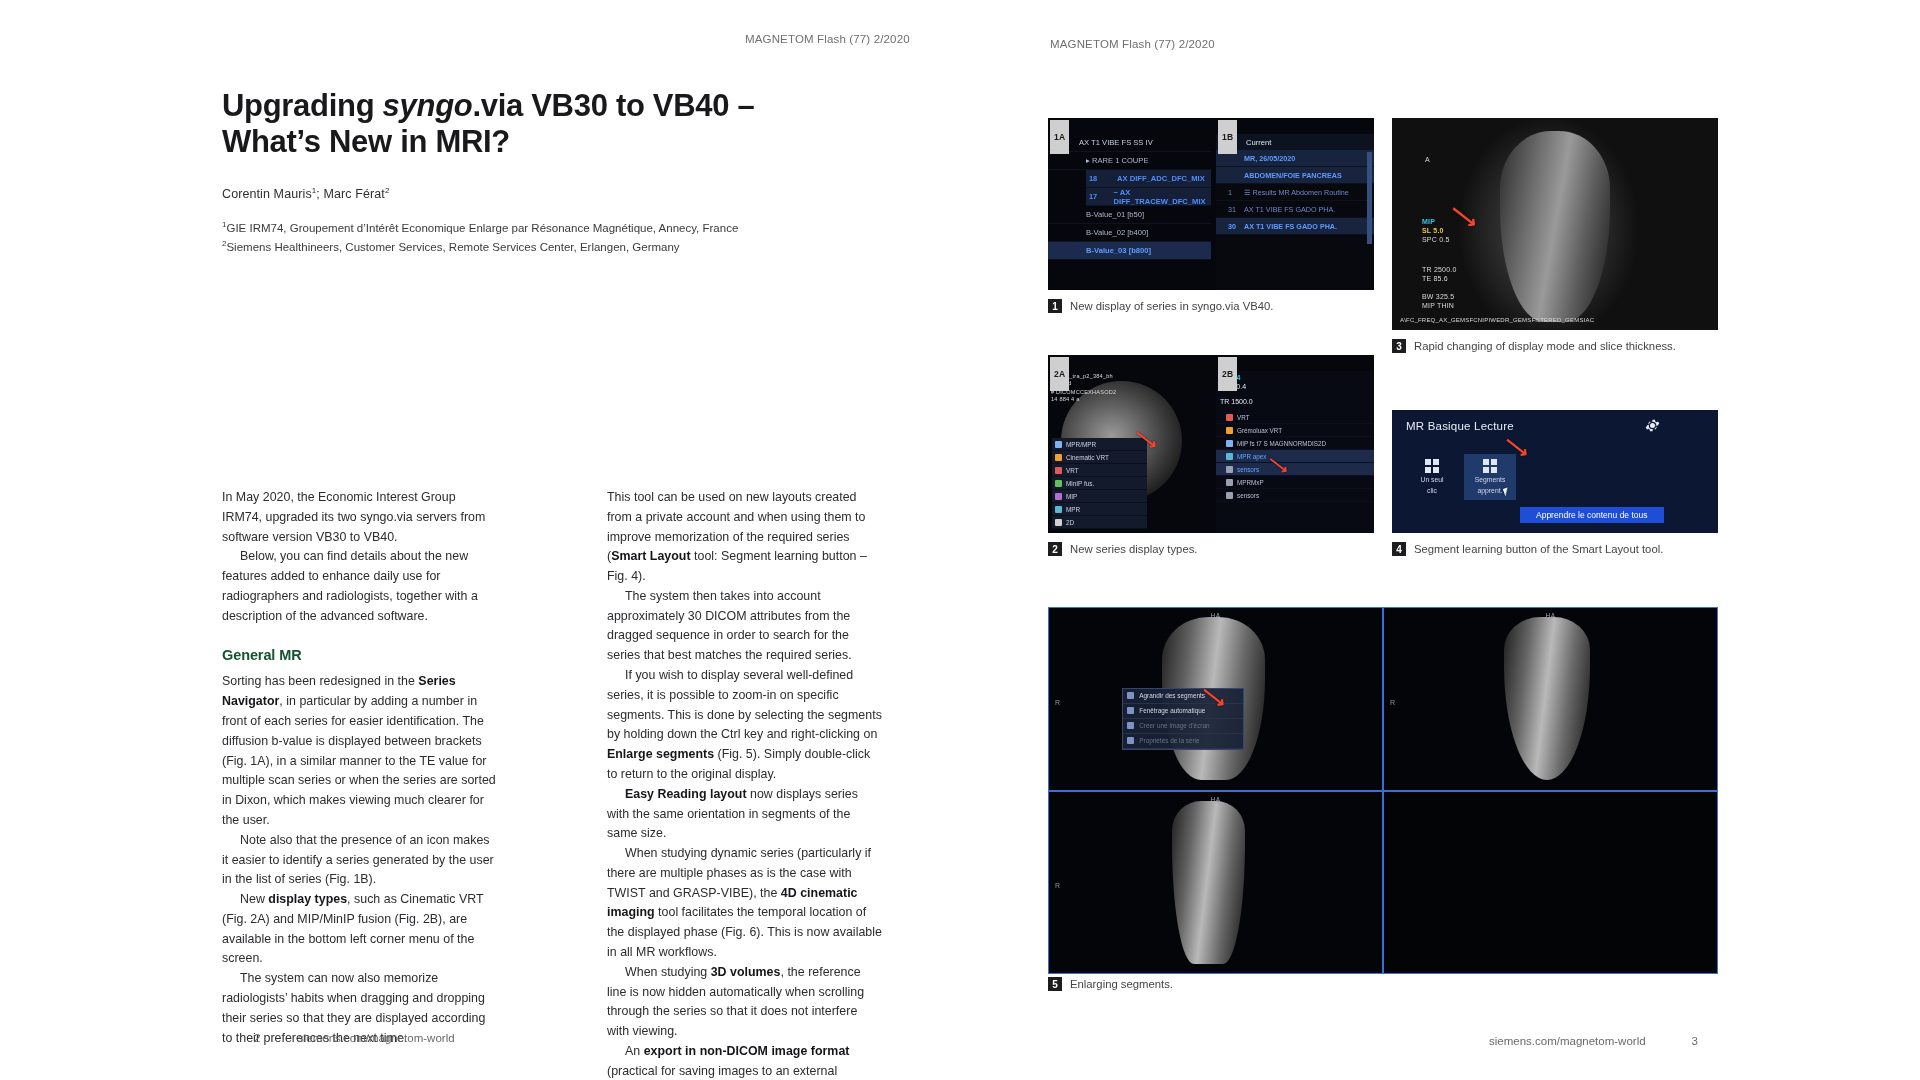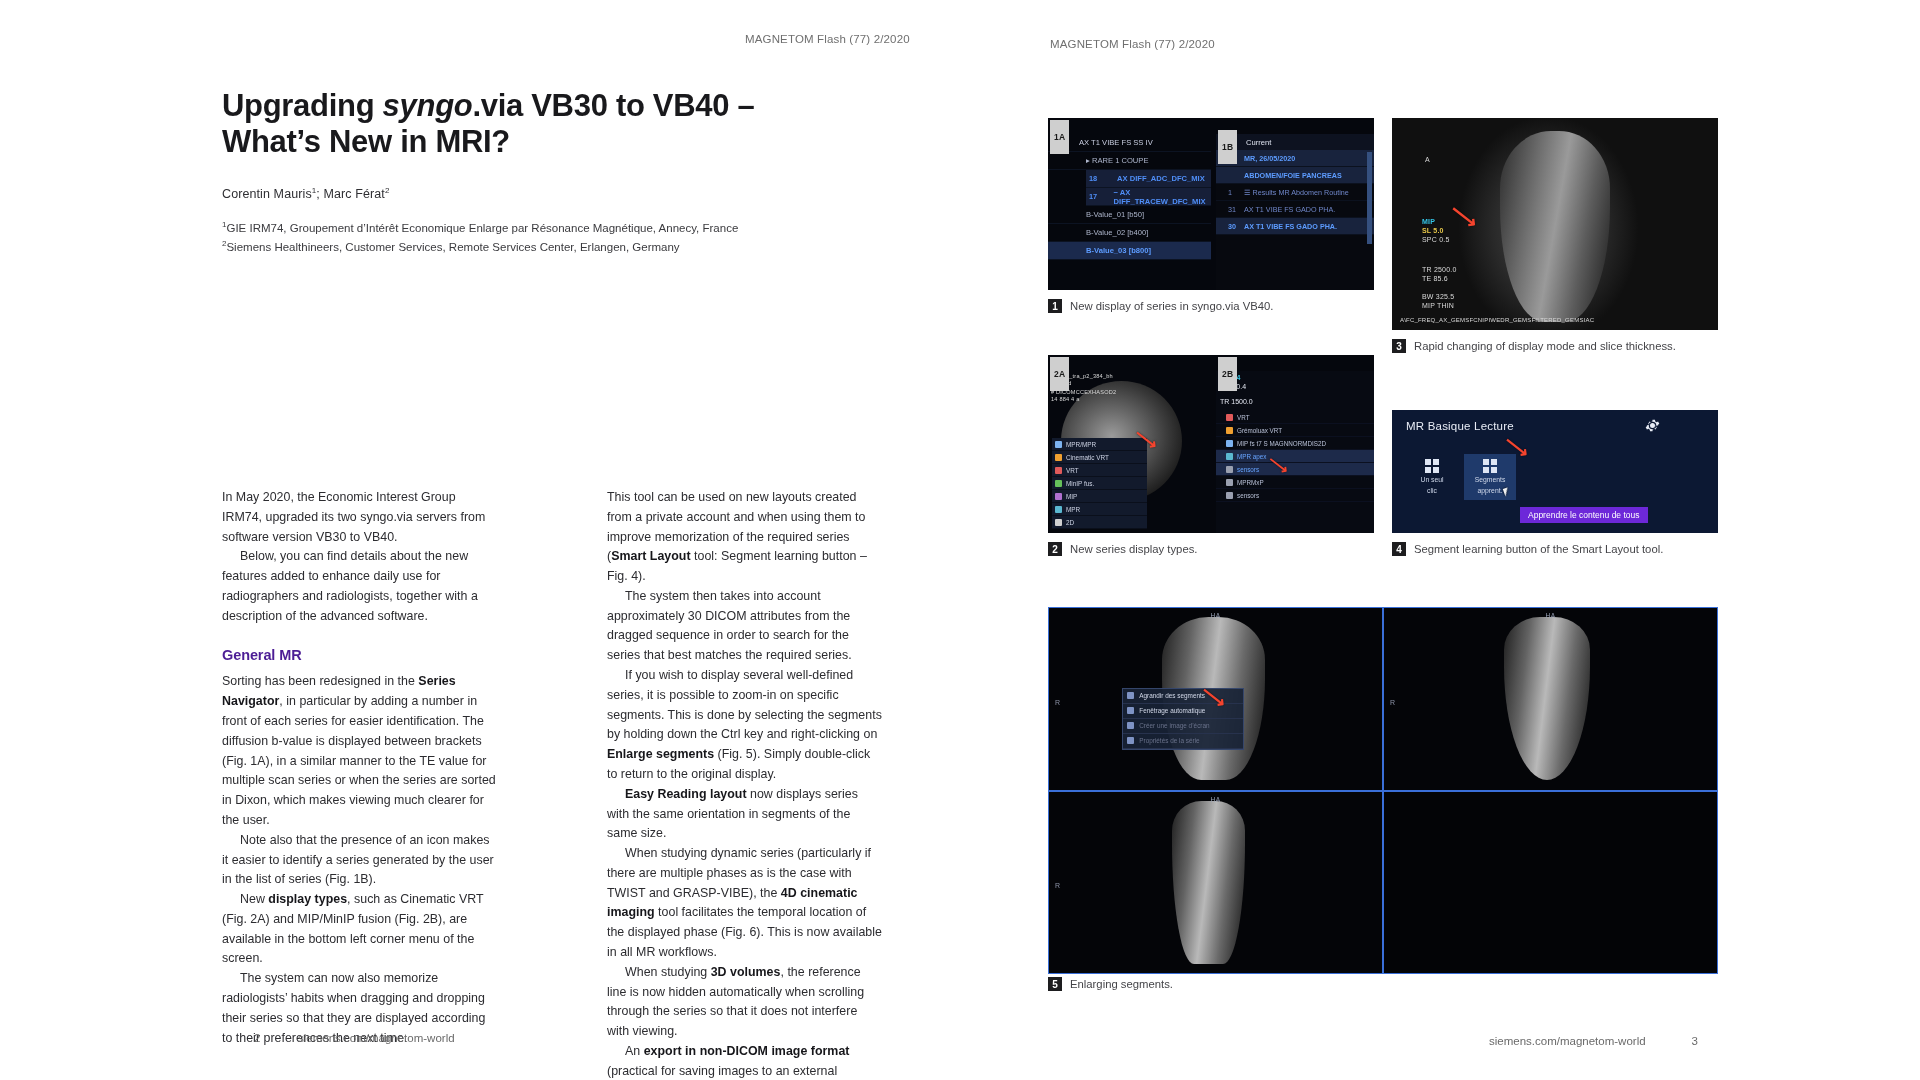--- a/index.html
+++ b/index.html
@@ -75,21 +75,21 @@
     color: #2c2c30;
     text-align: left;
     letter-spacing: 0.02px;
   }
   .bodycol p.indent { text-indent: 18px; }
   .bodycol p b { font-weight: bold; color: #16161a; }
   h2.section-head {
     margin: 21px 0 9px 0;
     font-size: 14.5px;
     font-weight: bold;
-    color: #4c1d95;
+    color: #14532d;
     letter-spacing: -0.1px;
   }
 
   
   .footer { position: absolute; bottom: 0; font-size: 11.5px; color: #6a6a6a; }
   .footer-left  { left: 222px; top: 1032px; margin-left: 32px; }
   .footer-left .pageno { display: inline-block; width: 44px; }
   .footer-right { right: 222px; top: 1035px; white-space: nowrap; }
   .footer-right .pageno { display: inline-block; margin-left: 46px; }
 
@@ -254,22 +254,22 @@
     gap: 3px;
     font-size: 6.8px; color: #cfd8ea; text-align: center; line-height: 1.2;
   }
   .f4-btn.active { background: #1f3a6b; }
   .grid-icon { display: grid; gap: 2px; }
   .grid-icon i { display: block; background: #dfe6f4; }
   .gi-1 { grid-template-columns: repeat(2, 6px); grid-template-rows: repeat(2, 6px); }
   .gi-2 { grid-template-columns: repeat(2, 6px); grid-template-rows: repeat(2, 6px); }
   .f4-tip {
     position: absolute; left: 128px; bottom: 10px;
-    background: #6d28d9; color: #fff;
-    font-size: 8.5px; padding: 3px 8px;
+    background: #1d4ed8; color: #fff;
+    font-size: 8.5px; padding: 3px 16px;
     white-space: nowrap;
   }
   .cursor-arrow {
     position: absolute;
     width: 0; height: 0;
     border-left: 5px solid #f2f2f2;
     border-bottom: 8px solid transparent;
     transform: rotate(-20deg);
     filter: drop-shadow(0 0 1px #000);
   }
@@ -364,21 +364,21 @@
         <p class="indent"><span>When studying dynamic series (particularly if there are multiple phases as is the case with TWIST and GRASP-VIBE), the </span><b>4D cinematic imaging</b><span> tool facilitates the temporal location of the displayed phase (Fig. 6). This is now available in all MR workflows.</span></p>
         <p class="indent"><span>When studying </span><b>3D volumes</b><span>, the reference line is now hidden automatically when scrolling through the series so that it does not interfere with viewing.</span></p>
         <p class="indent"><span>An </span><b>export in non-DICOM image format</b><span> (practical for saving images to an external storage device for presentation purposes, for example) is now available from any workflow (previously only available in MM Reading) (Fig. 7).</span></p>
 
       </div>
     </div>
 
     <div class="fig" id="fig1">
       <div class="fig-img">
         <div class="panel-tag" style="left:2px;top:2px;">1A</div>
-        <div class="panel-tag" style="left:170px;top:12px;">1B</div>
+        <div class="panel-tag" style="left:170px;top:2px;">1B</div>
 
         <div class="ser-list">
           <div class="ser-row">
               <span class="idx">21</span>
               <span>AX T1 VIBE FS SS IV</span>
             </div>
           <div class="ser-row sub">
               <span>▸ RARE 1 COUPE</span>
             </div>
           <div class="ser-row hl">

